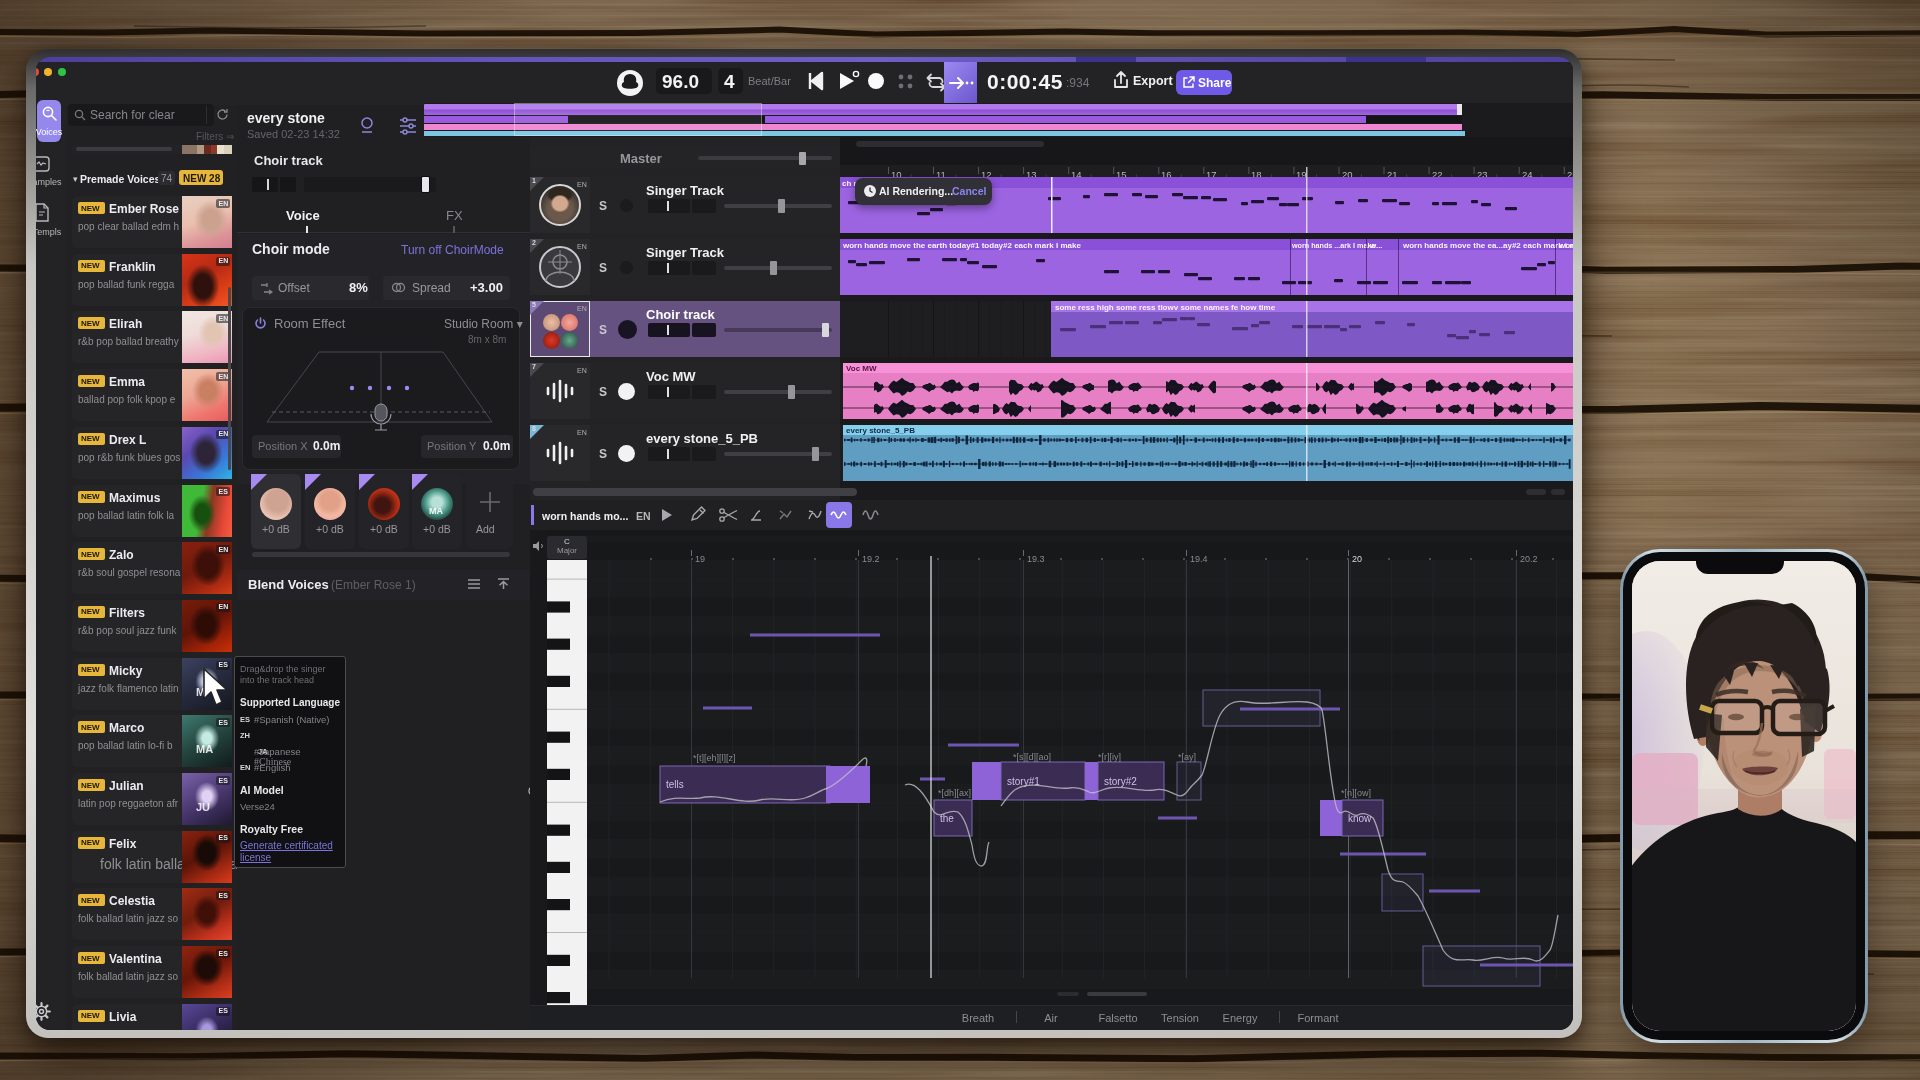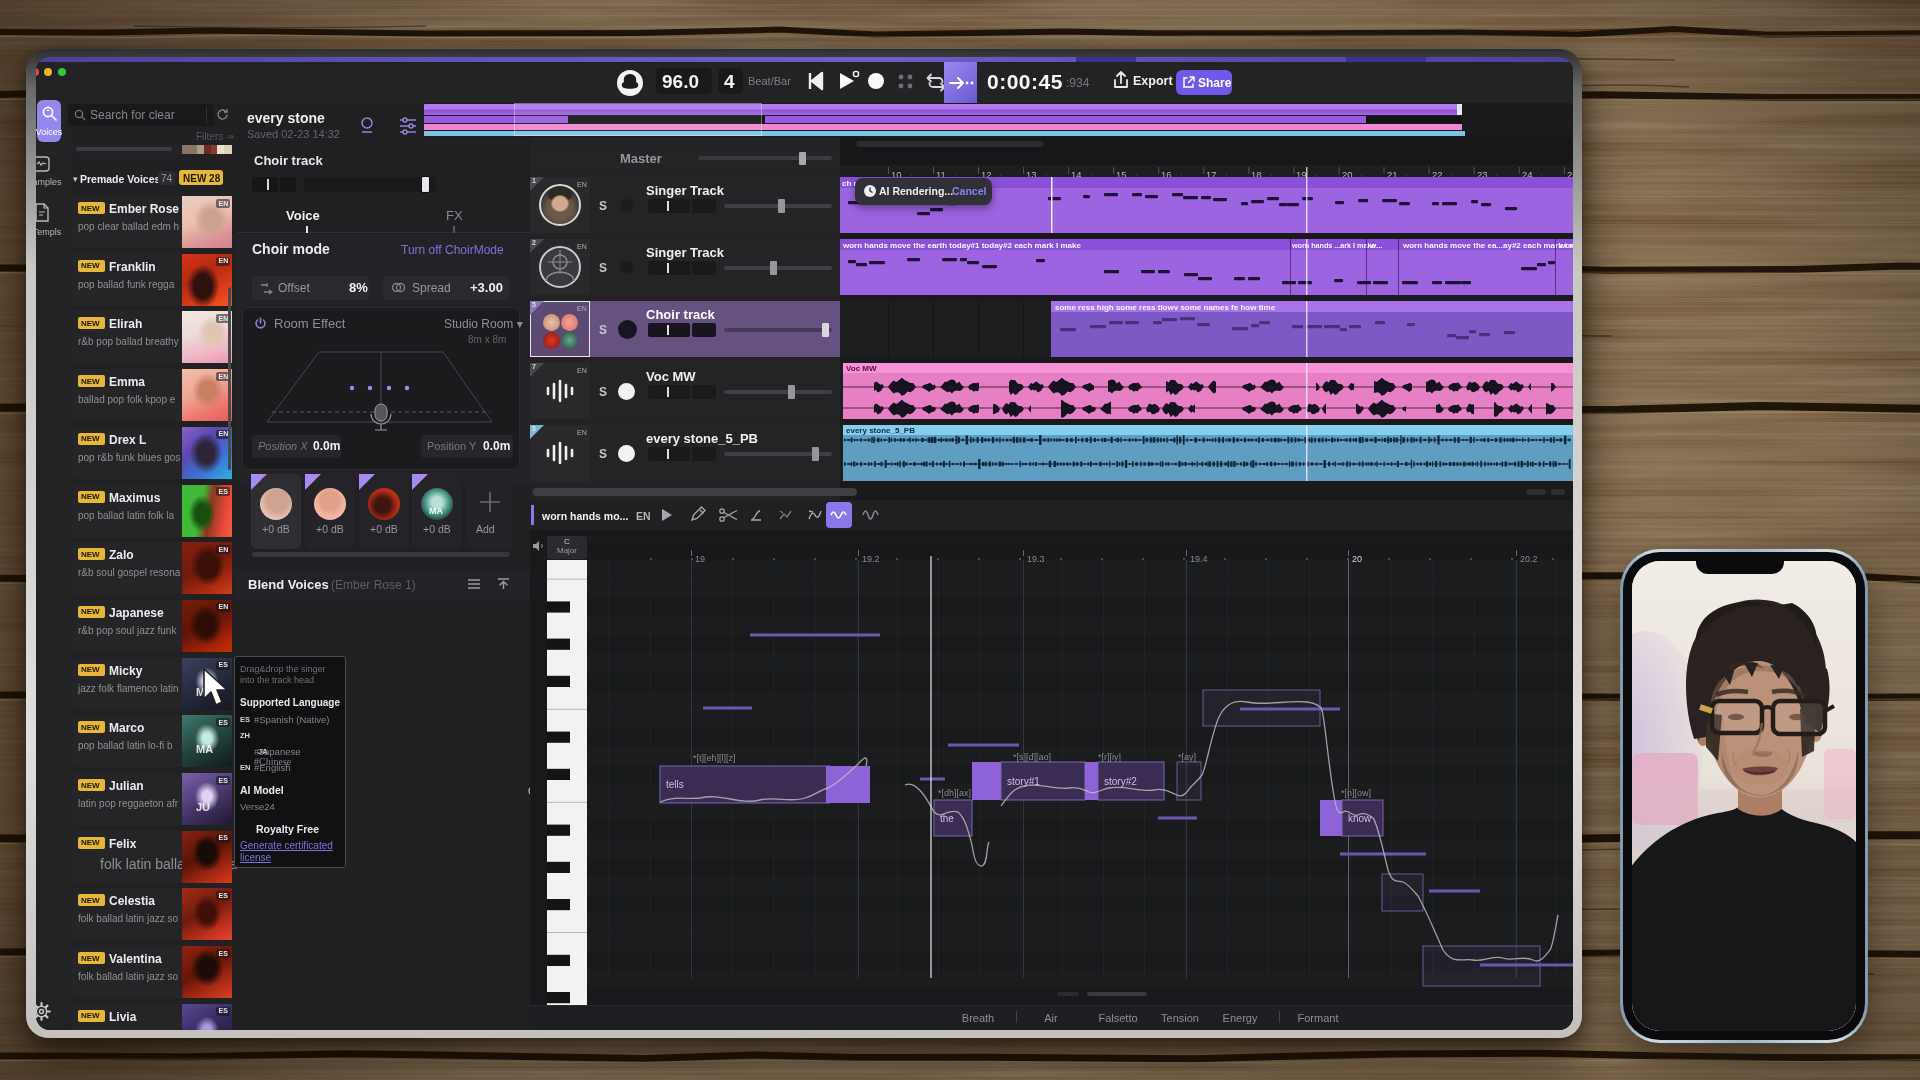--- a/index.html
+++ b/index.html
@@ -244,21 +244,21 @@
     <div class="a" style="left:42px;top:491px;width:27px;height:12px;background:#e7b73c;border-radius:2px;"></div>
     <div class="a tx" style="left:45px;top:492.70000000000005px;font-size:8px;color:#1c1708;font-weight:700;letter-spacing:0;">NEW</div>
     <div class="a tx" style="left:73px;top:491.20000000000005px;font-size:12px;color:#ececf0;font-weight:600;letter-spacing:0;">Zalo</div>
     <div class="a tx" style="left:42px;top:510.20000000000005px;font-size:10px;color:#909094;font-weight:400;letter-spacing:0;">r&amp;b soul gospel resona</div>
     <div class="a" style="left:146px;top:485px;width:50px;height:52px;background:radial-gradient(55% 65% at 52% 45%,#3c0f08 0 35%,rgba(60,15,8,0) 62%),linear-gradient(150deg,#8a2010 0%,#6e1a0c 45%,#b02c12 80%,#d04018 100%);"></div>
     <div class="a" style="left:180px;top:488px;width:14px;height:9px;background:rgba(20,20,24,0.55);border-radius:2px;"></div>
     <div class="a tx" style="left:182.5px;top:488.70000000000005px;font-size:7px;color:#e8e8ec;font-weight:700;letter-spacing:0;">EN</div>
     <div class="a" style="left:36px;top:543px;width:160px;height:52px;background:#252528;border-radius:5px;overflow:hidden;"></div>
     <div class="a" style="left:42px;top:549px;width:27px;height:12px;background:#e7b73c;border-radius:2px;"></div>
     <div class="a tx" style="left:45px;top:550.4000000000001px;font-size:8px;color:#1c1708;font-weight:700;letter-spacing:0;">NEW</div>
-    <div class="a tx" style="left:73px;top:548.9000000000001px;font-size:12px;color:#ececf0;font-weight:600;letter-spacing:0;">Japanese</div>
+    <div class="a tx" style="left:73px;top:548.9000000000001px;font-size:12px;color:#ececf0;font-weight:600;letter-spacing:0;">Filters</div>
     <div class="a tx" style="left:42px;top:567.9000000000001px;font-size:10px;color:#909094;font-weight:400;letter-spacing:0;">r&amp;b pop soul jazz funk</div>
     <div class="a" style="left:146px;top:543px;width:50px;height:52px;background:radial-gradient(55% 65% at 48% 48%,#2e0c06 0 32%,rgba(46,12,6,0) 60%),linear-gradient(150deg,#781c0a 0%,#5e1408 45%,#a82408 80%,#c83008 100%);"></div>
     <div class="a" style="left:180px;top:546px;width:14px;height:9px;background:rgba(20,20,24,0.55);border-radius:2px;"></div>
     <div class="a tx" style="left:182.5px;top:546.4000000000001px;font-size:7px;color:#e8e8ec;font-weight:700;letter-spacing:0;">EN</div>
     <div class="a" style="left:36px;top:601px;width:160px;height:52px;background:#252528;border-radius:5px;overflow:hidden;"></div>
     <div class="a" style="left:42px;top:607px;width:27px;height:12px;background:#e7b73c;border-radius:2px;"></div>
     <div class="a tx" style="left:45px;top:608.1px;font-size:8px;color:#1c1708;font-weight:700;letter-spacing:0;">NEW</div>
     <div class="a tx" style="left:73px;top:606.6px;font-size:12px;color:#ececf0;font-weight:600;letter-spacing:0;">Micky</div>
     <div class="a tx" style="left:42px;top:625.6px;font-size:10px;color:#909094;font-weight:400;letter-spacing:0;">jazz folk flamenco latin</div>
     <div class="a" style="left:146px;top:601px;width:50px;height:52px;background:radial-gradient(40% 45% at 50% 45%,#c2c6de 0 25%,rgba(194,198,222,0) 58%),linear-gradient(150deg,#3c4260 0%,#262a3e 50%,#15171f 100%);"></div>
@@ -373,21 +373,21 @@
         <circle cx="128" cy="46" r="2.2"></circle>
         <circle cx="147" cy="46" r="2.2"></circle>
         <circle cx="165" cy="46" r="2.2"></circle>
       </g>
       <g>
         <rect x="133" y="62" width="12" height="17" rx="6" fill="#55555d" stroke="#9a9aa2" stroke-width="1"></rect>
         <path d="M129 72 a10 10 0 0 0 20 0 M139 82 v6 M133 88 h12" stroke="#9a9aa2" stroke-width="1.2" fill="none"></path>
       </g>
     </svg>
     <div class="a" style="left:216px;top:378px;width:89px;height:23px;background:#27272b;border-radius:4px;"></div>
-    <div class="a tx" style="left:222px;top:383px;font-size:11px;color:#77777c;font-weight:400;letter-spacing:0;font-style:italic;">Position X</div>
+    <div class="a tx" style="left:222px;top:383px;font-size:11px;color:#77777c;font-weight:400;letter-spacing:0;">Position X</div>
     <div class="a tx" style="left:277px;top:382px;font-size:12px;color:#f0f0f3;font-weight:700;letter-spacing:0;">0.0m</div>
     <div class="a" style="left:385px;top:378px;width:92px;height:23px;background:#27272b;border-radius:4px;"></div>
     <div class="a tx" style="left:391px;top:383px;font-size:11px;color:#77777c;font-weight:400;letter-spacing:0;">Position Y</div>
     <div class="a tx" style="left:447px;top:382px;font-size:12px;color:#f0f0f3;font-weight:700;letter-spacing:0;">0.0m</div>
     <div class="a" style="left:215px;top:417px;width:50px;height:75px;background:#2e2e33;border-radius:6px;overflow:hidden;"></div>
     <div class="a" style="left:215px;top:417px;width:0;height:0;border-top:16px solid #a78bf0;border-right:16px solid transparent;"></div>
     <div class="a" style="left:224px;top:431px;width:32px;height:32px;border-radius:50%;background:radial-gradient(circle at 55% 40%,#cfa391 0 40%,#e9c4b4 70%,#f3b9c0 100%);"></div>
     <div class="a tx" style="left:226px;top:466px;font-size:10.5px;color:#97979c;font-weight:400;letter-spacing:0;">+0 dB</div>
     <div class="a" style="left:269px;top:417px;width:50px;height:75px;background:#242428;border-radius:6px;overflow:hidden;"></div>
     <div class="a" style="left:269px;top:417px;width:0;height:0;border-top:16px solid #a78bf0;border-right:16px solid transparent;"></div>
@@ -424,21 +424,21 @@
     <div class="a tx" style="left:204px;top:658px;font-size:7.5px;color:#d8d8dc;font-weight:700;letter-spacing:0;">ES</div>
     <div class="a tx" style="left:218px;top:657px;font-size:9.5px;color:#85858a;font-weight:400;letter-spacing:0;">#Spanish (Native)</div>
     <div class="a tx" style="left:204px;top:674px;font-size:7.5px;color:#d8d8dc;font-weight:700;letter-spacing:0;">ZH</div>
     <div class="a tx" style="left:218px;top:699px;font-size:10px;color:#85858a;font-weight:400;letter-spacing:0;font-family:Liberation Serif, serif;">#Chinese</div>
     <div class="a tx" style="left:222px;top:690px;font-size:7.5px;color:#d8d8dc;font-weight:700;letter-spacing:0;">JA</div>
     <div class="a tx" style="left:218px;top:689px;font-size:9.5px;color:#85858a;font-weight:400;letter-spacing:0;">#Japanese</div>
     <div class="a tx" style="left:204px;top:706px;font-size:7.5px;color:#d8d8dc;font-weight:700;letter-spacing:0;">EN</div>
     <div class="a tx" style="left:218px;top:705px;font-size:9.5px;color:#85858a;font-weight:400;letter-spacing:0;">#English</div>
     <div class="a tx" style="left:204px;top:727px;font-size:10.5px;color:#e8e8ec;font-weight:700;letter-spacing:0;">AI Model</div>
     <div class="a tx" style="left:204px;top:744px;font-size:9.5px;color:#85858a;font-weight:400;letter-spacing:0;">Verse24</div>
-    <div class="a tx" style="left:204px;top:766px;font-size:10.5px;color:#e8e8ec;font-weight:700;letter-spacing:0;margin-left:16px;">Royalty Free</div>
+    <div class="a tx" style="left:204px;top:766px;font-size:10.5px;color:#e8e8ec;font-weight:700;letter-spacing:0;">Royalty Free</div>
     <div class="a tx" style="left:204px;top:783px;font-size:10px;color:#7b72da;font-weight:400;letter-spacing:0;text-decoration:underline;">Generate certificated</div>
     <div class="a tx" style="left:204px;top:795px;font-size:10px;color:#7b72da;font-weight:400;letter-spacing:0;text-decoration:underline;">license</div>
     <svg class="a" style="left:160px;top:610px" width="36" height="42" viewBox="0 0 36 42">
       <path d="M8 2 L8 32 L15 25 L20 38 L26 35 L21 23 L31 23 Z" fill="#fff" stroke="#222" stroke-width="1.6" stroke-linejoin="round"></path>
     </svg>
     <div class="a" style="left:494px;top:48px;width:310px;height:395px;background:#232326;"></div>
     <div class="a" style="left:494px;top:91px;width:310px;height:20px;background:#242427;"></div>
     <div class="a tx" style="left:584px;top:94px;font-size:13px;color:#97979c;font-weight:600;letter-spacing:0;">Master</div>
     <div class="a" style="left:662px;top:99px;width:134px;height:4px;background:#3a3a3f;border-radius:2px;"></div>
     <div class="a" style="left:763px;top:95px;width:7px;height:13px;background:#a8a8ac;border-radius:1px;"></div>

